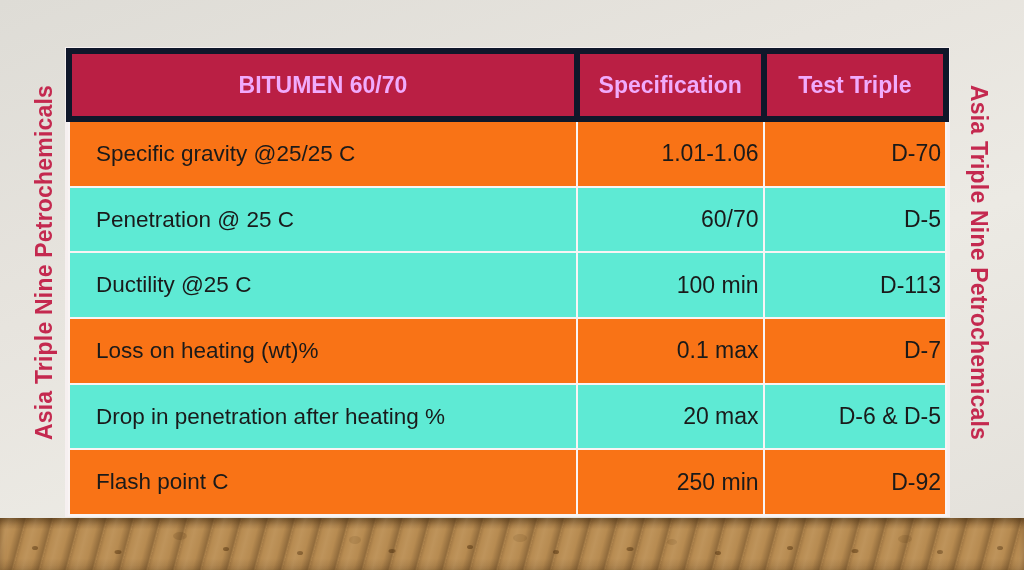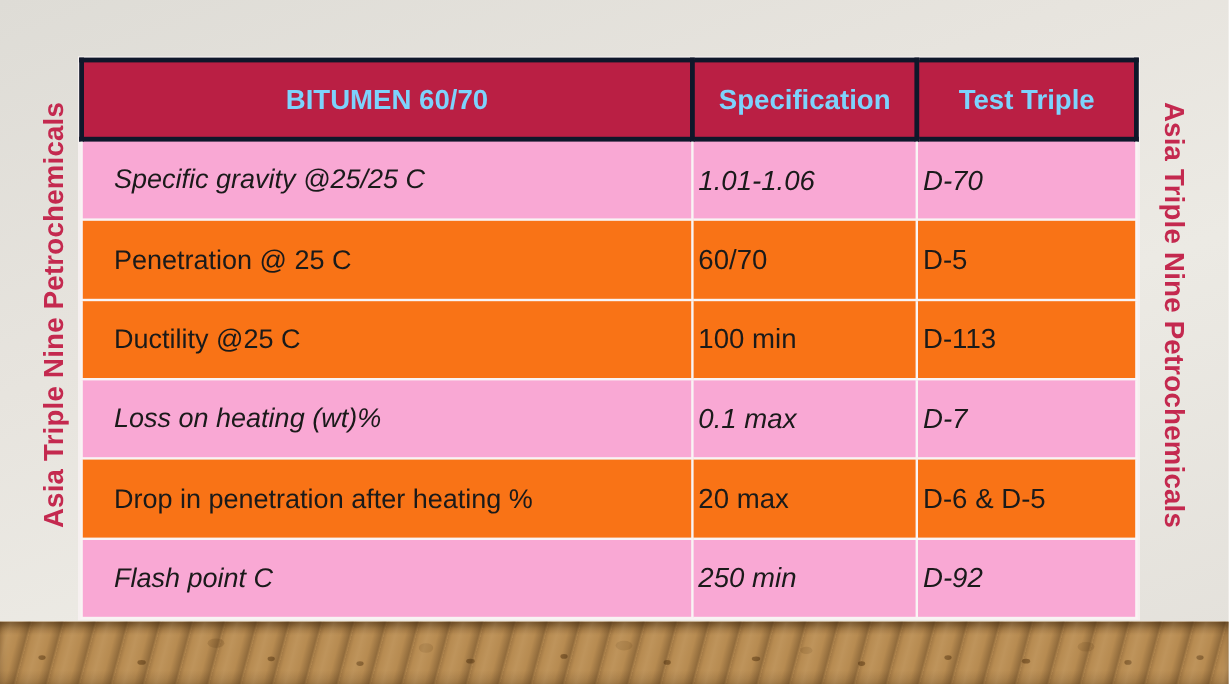--- a/index.html
+++ b/index.html
@@ -108,48 +108,48 @@
     width: 100%;
     height: 100%;
     table-layout: fixed;
   }
   table#spec-table col.c-prop { width: 57.9%; }
   table#spec-table col.c-spec { width: 21.3%; }
   table#spec-table col.c-test { width: 20.8%; }
 
   #spec-table th {
     background: #ba1f44;
-    color: #7dd3fc;
+    color: #f0abfc;
     font-weight: bold;
     font-size: 23px;
     text-align: center;
     height: 62px;
-    border: 4px solid #0f172a;
+    border: 6px solid #0f172a;
     padding: 0 8px;
   }
   #spec-table th.prop-head { font-size: 23px; }
 
   #spec-table td {
     font-size: 23px;
     color: #1a1a1a;
     border: 2px solid #f9f4f4;
     height: 58px;
     padding: 0 4px;
   }
   #spec-table td.prop-cell {
     text-align: left;
     padding-left: 26px;
     font-size: 22.5px;
   }
   #spec-table td.spec-cell,
   #spec-table td.test-cell {
-    text-align: left;
-  }
-  #spec-table tr.row-dark  td { background: #f9a8d4; font-style: italic; }
-  #spec-table tr.row-light td { background: #f97316; }
+    text-align: right;
+  }
+  #spec-table tr.row-dark  td { background: #f97316; }
+  #spec-table tr.row-light td { background: #5eead4; }
 </style>
 </head>
 <body>
 
 <div id="slide">
 
   <div id="floor">
     <svg id="floor-knots" viewBox="0 0 1024 52" preserveAspectRatio="none">
       <g fill="#5d3c16" opacity="0.55">
         <ellipse cx="35" cy="30" rx="3" ry="2"></ellipse>

